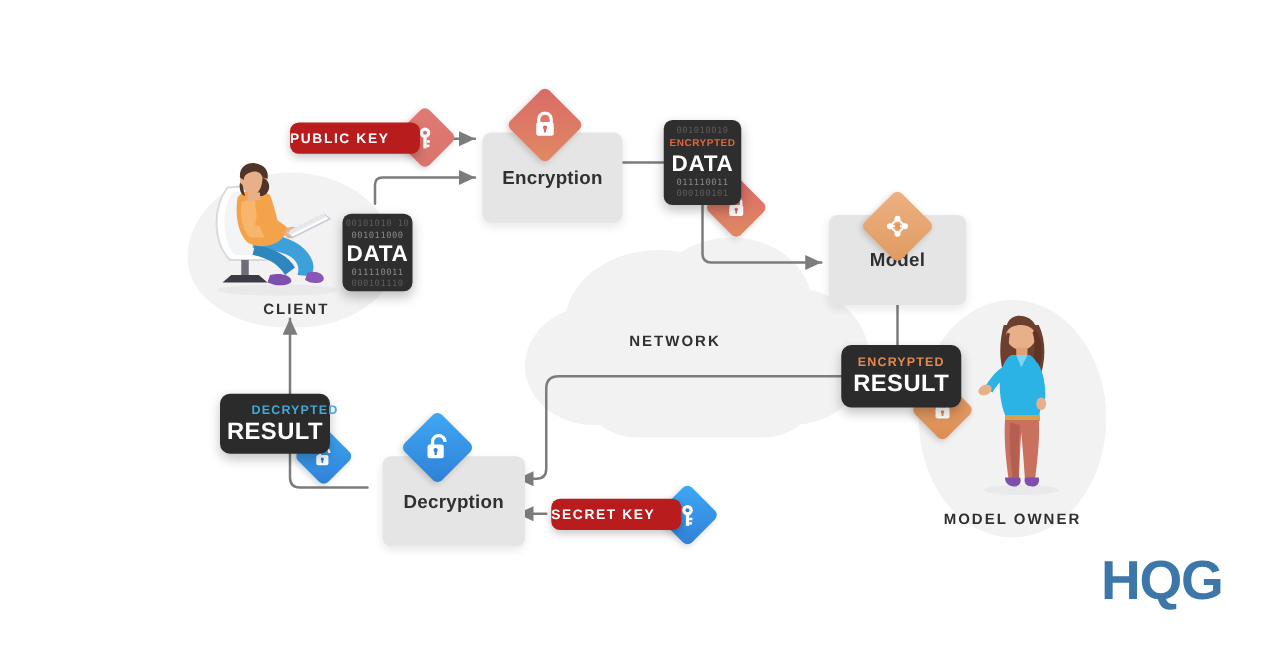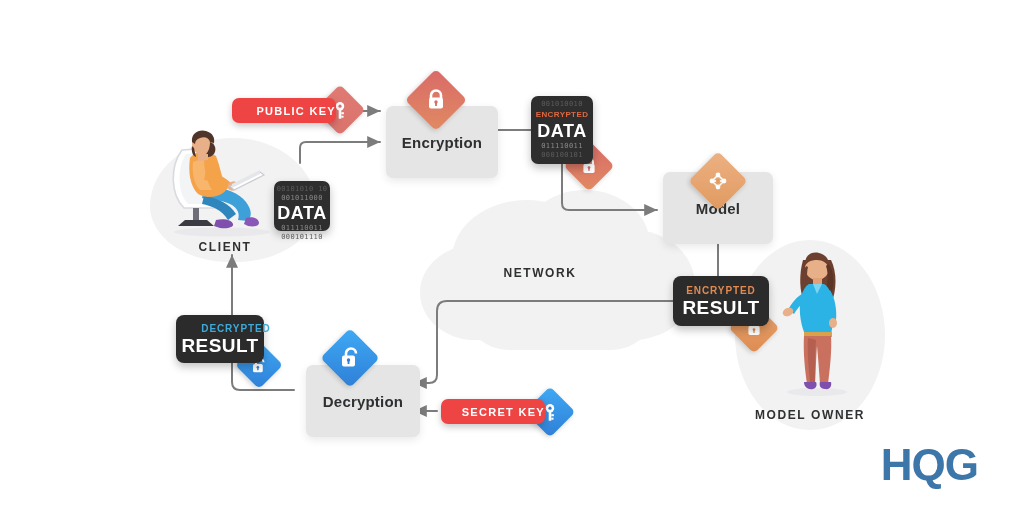--- a/index.html
+++ b/index.html
@@ -50,23 +50,23 @@
   #dia-pubkey{left:322px;top:92px;width:36px;height:36px;}
   #dia-encdata{left:571px;top:148px;width:36px;height:36px;}
   #dia-model{left:697px;top:160px;width:42px;height:42px;}
   #dia-encresult{left:736px;top:310px;width:36px;height:36px;}
   #dia-decryption{left:329px;top:337px;width:42px;height:42px;}
   #dia-decresult{left:242px;top:348px;width:34px;height:34px;}
   #dia-secretkey{left:532px;top:394px;width:36px;height:36px;}
 
   
   .pill{
-    position:absolute;background:#ef4444;border-radius:7px;
+    position:absolute;background:#b91c1c;border-radius:7px;
     color:#ffffff;font-weight:bold;font-size:11px;letter-spacing:1.3px;
-    display:flex;align-items:center;justify-content:flex-end;
+    display:flex;align-items:center;justify-content:flex-start;
     box-shadow:0 3px 7px rgba(0,0,0,.22);
   }
   #pill-pubkey{left:232px;top:98px;width:104px;height:25px;}
   #pill-secretkey{left:441px;top:399px;width:104px;height:25px;}
 
   
   .rcard{
     position:absolute;background:#2b2b2b;border-radius:8px;
     box-shadow:0 4px 9px rgba(0,0,0,.24);
     display:flex;flex-direction:column;align-items:center;justify-content:center;
@@ -86,30 +86,30 @@
     display:flex;flex-direction:column;align-items:center;justify-content:space-between;
     box-sizing:border-box;padding:4px 6px;
     font-family:"DejaVu Sans Mono", monospace;
   }
   .chip .bin{font-size:7px;color:#8a8a8a;letter-spacing:.4px;line-height:9px;white-space:nowrap;}
   .chip .bin.dim{color:#5c5c5c;}
   .chip .word{font-size:18px;font-weight:bold;color:#ffffff;letter-spacing:.6px;line-height:21px;
                font-family:"Liberation Sans", sans-serif;}
   .chip .tag{font-size:8px;font-weight:bold;letter-spacing:.4px;line-height:11px;
              font-family:"Liberation Sans", sans-serif;}
-  #chip-data{left:274px;top:181px;width:56px;height:50px;}
+  #chip-data{left:274px;top:171px;width:56px;height:62px;}
   #chip-encdata{left:531px;top:96px;width:62px;height:68px;}
   #chip-encdata .tag{color:#e0673f;}
 
   
   .caption{
     position:absolute;color:#2f3031;font-weight:bold;
     font-size:12px;letter-spacing:1.6px;text-align:center;
   }
-  #cap-client{left:170px;top:240px;width:110px;}
+  #cap-client{left:182px;top:240px;width:110px;}
   #cap-network{left:450px;top:266px;width:180px;}
   #cap-owner{left:720px;top:408px;width:180px;}
 
   
   .person{position:absolute;}
   #client-fig{left:160px;top:128px;width:130px;height:110px;}
   #owner-fig{left:775px;top:248px;width:80px;height:150px;}
 
   
   #logo{

